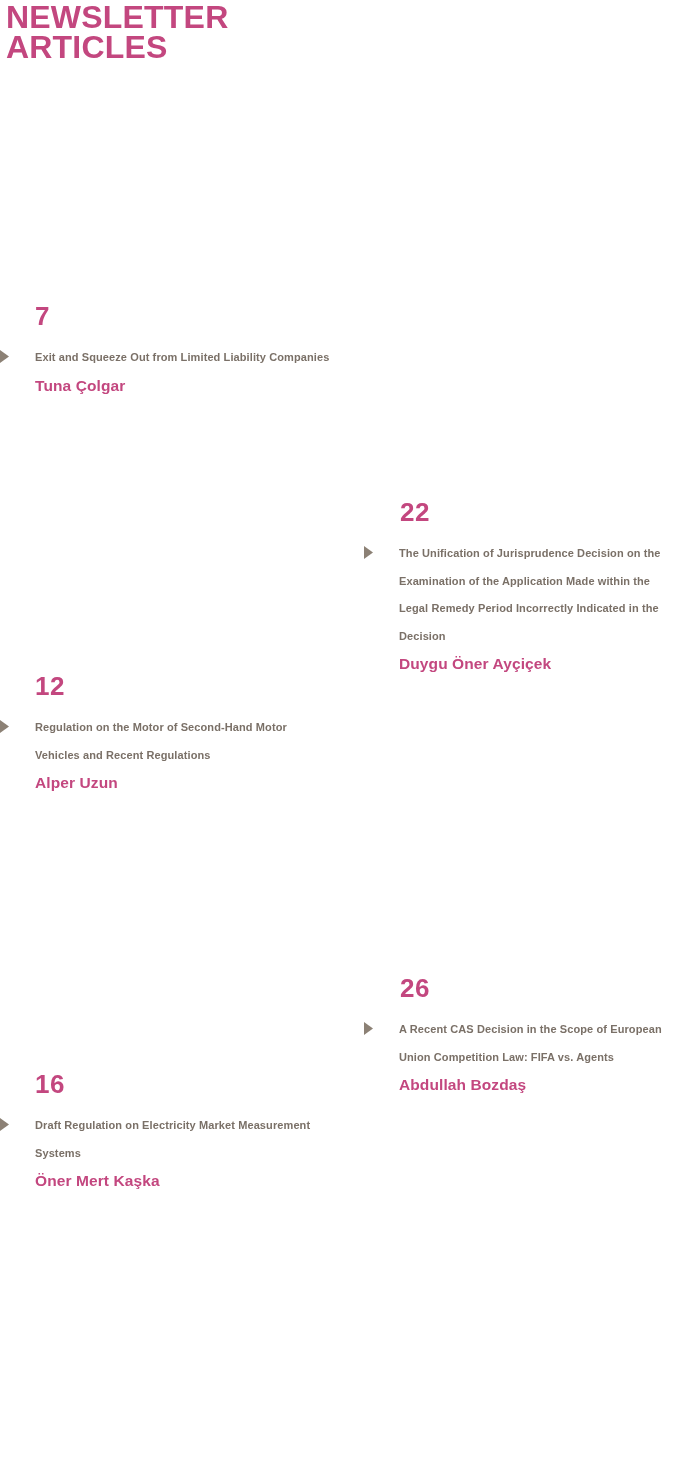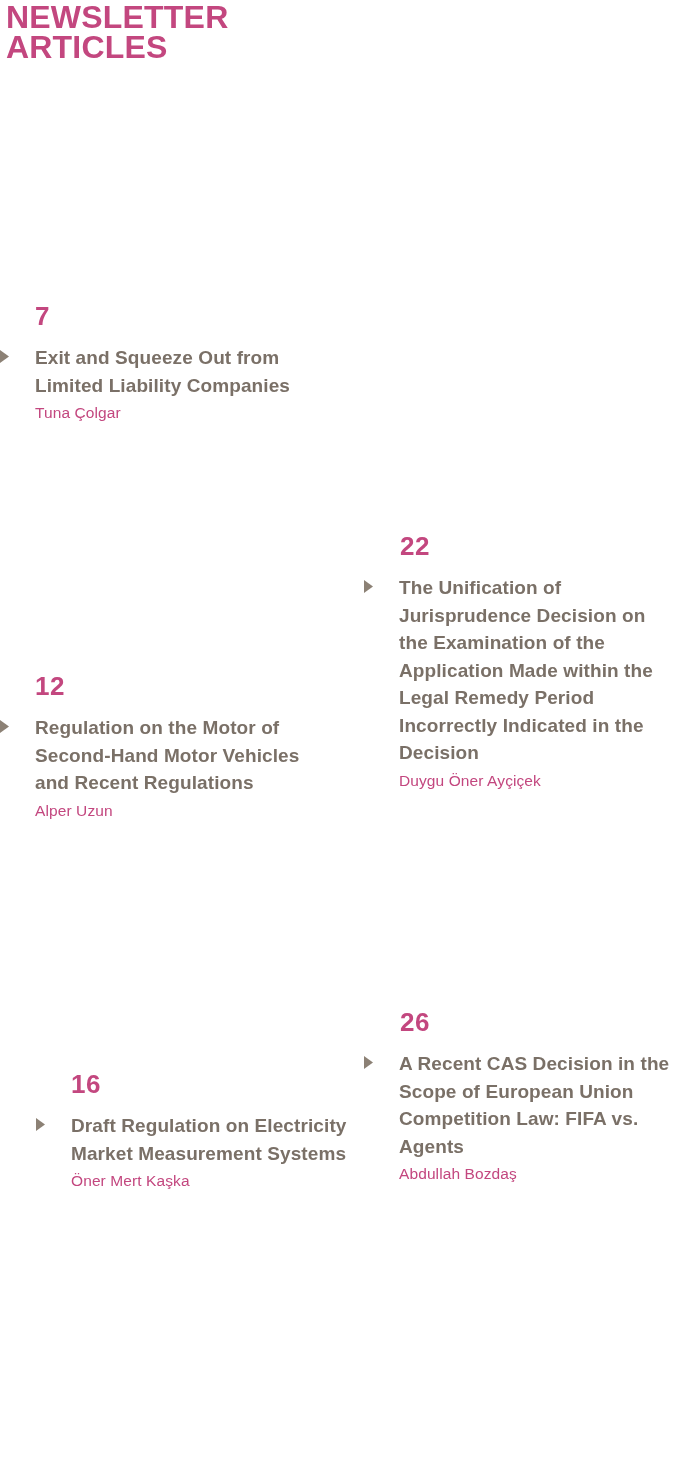--- a/index.html
+++ b/index.html
@@ -63,48 +63,48 @@
     line-height: 0;
   }
   .arrow svg { display: block; }
 
   .entry .texts {
     flex: 1 1 auto;
   }
   .entry .title {
     color: #7a7067;
     font-weight: bold;
-    font-size: 19px;
+    font-size: 11px;
     line-height: 27.5px;
     letter-spacing: 0.1px;
   }
   .entry .author {
     color: #c3477f;
-    font-weight: normal;
+    font-weight: bold;
     font-size: 15.5px;
     line-height: 27.5px;
     letter-spacing: 0.1px;
   }
 
   
   .col-left  { left: 0px; width: 330px; }
-  .col-right { left: 362px; width: 312px; margin-top: 34px; }
+  .col-right { left: 362px; width: 312px; }
 
   .col-left .texts  { padding-left: 21px; }
   .col-right .texts { padding-left: 21px; }
 
   .col-left .num  { padding-left: 35px; }
   .col-right .num { padding-left: 38px; }
 
   .col-left .arrow  { margin-left: 0px; }
   .col-right .arrow { margin-left: 2px; }
 
   .e1 { top: 302px; }
   .e2 { top: 672px; }
-  .e3 { top: 1070px; padding-left: 36px; }
+  .e3 { top: 1070px; }
   .e4 { top: 498px; }
   .e5 { top: 974px; }
 </style>
 </head>
 <body>
 
 <div class="page">
 
   <div class="masthead">
     <span class="line">NEWSLETTER</span>

